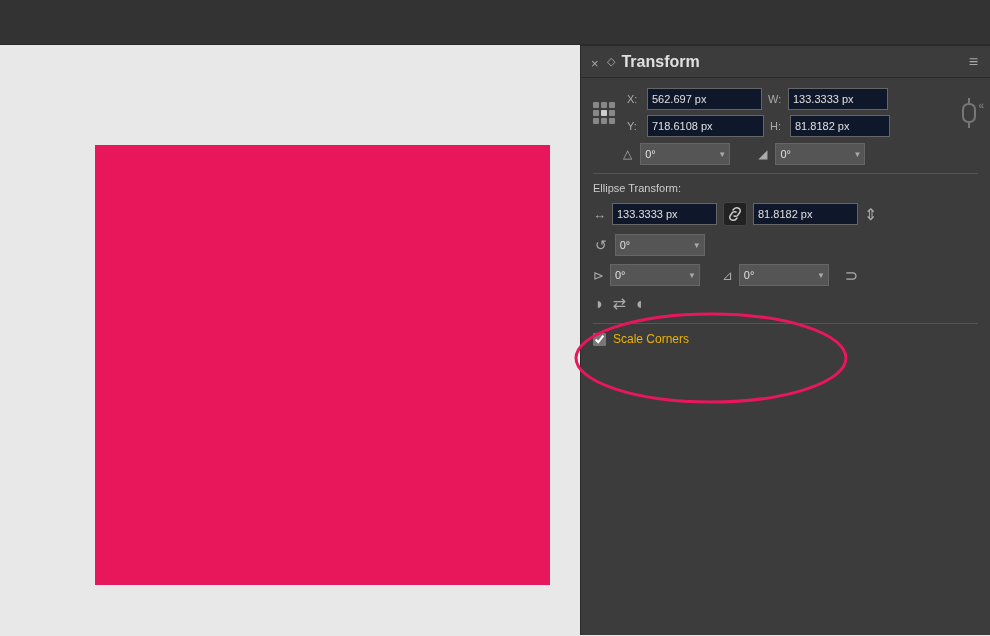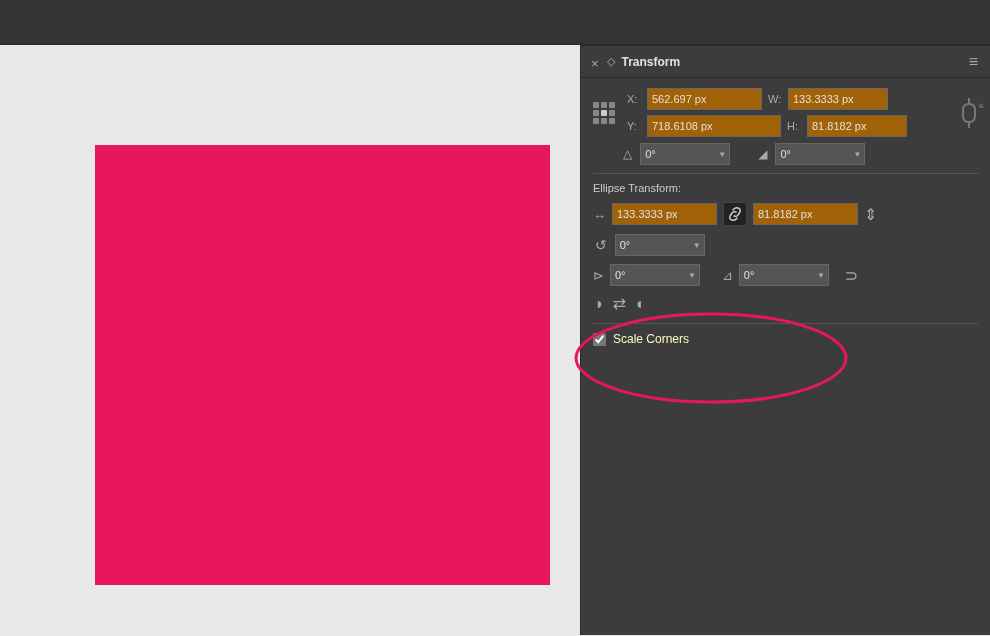--- a/index.html
+++ b/index.html
@@ -65,21 +65,21 @@
       line-height: 1;
     }
 
     .panel-icon {
       color: #b0b0b0;
       font-size: 11px;
     }
 
     .panel-title {
       color: #e0e0e0;
-      font-size: 12px;
+      font-size: 16px;
       font-weight: 700;
     }
 
     .panel-menu-btn {
       color: #aaa;
       font-size: 16px;
       cursor: pointer;
       letter-spacing: 2px;
     }
 
@@ -113,21 +113,21 @@
       background: #ccc;
     }
 
     .field-label {
       color: #aaa;
       font-size: 11px;
       min-width: 14px;
     }
 
     .field-input {
-      background: #a16207;
+      background: #0f172a;
       border: 1px solid #666;
       color: #e0e0e0;
       font-size: 11px;
       padding: 2px 4px;
       height: 22px;
       width: 100px;
       outline: none;
     }
 
     
@@ -245,21 +245,21 @@
       position: relative;
     }
 
     .checkbox-row input[type="checkbox"] {
       width: 13px; height: 13px;
       accent-color: #777;
       cursor: pointer;
     }
 
     .checkbox-label {
-      color: #fef9c3;
+      color: #eab308;
       font-size: 12px;
     }
 
     
     .top-bar {
       position: absolute;
       top: 0; left: 0;
       width: 100%; height: 45px;
       background: #333;
       border-bottom: 1px solid #2a2a2a;
@@ -317,21 +317,21 @@
       </div>
       <div style="display:flex; flex-direction:column; gap:5px; flex:1;">
         <div style="display:flex; align-items:center; gap:6px;">
           <span class="field-label">X:</span>
           <input class="field-input" type="text" value="562.697 px" style="width: 115px;">
           <span class="field-label">W:</span>
           <input class="field-input" type="text" value="133.3333 px" style="width: 100px;">
         </div>
         <div style="display:flex; align-items:center; gap:6px;">
           <span class="field-label">Y:</span>
-          <input class="field-input" type="text" value="718.6108 px" style="width: 134px;">
+          <input class="field-input" type="text" value="718.6108 px" style="width: 117px;">
           <span class="field-label">H:</span>
           <input class="field-input" type="text" value="81.8182 px" style="width: 100px;">
         </div>
       </div>
 
       <div style="display:flex; align-items:center; padding-left:4px;">
         <svg width="18" height="30" viewBox="0 0 18 30">
           <path d="M9 6 Q15 6 15 12 L15 18 Q15 24 9 24 Q3 24 3 18 L3 12 Q3 6 9 6Z" fill="none" stroke="#777" stroke-width="2"></path>
           <line x1="9" y1="0" x2="9" y2="6" stroke="#777" stroke-width="2"></line>
           <line x1="9" y1="24" x2="9" y2="30" stroke="#777" stroke-width="2"></line>

